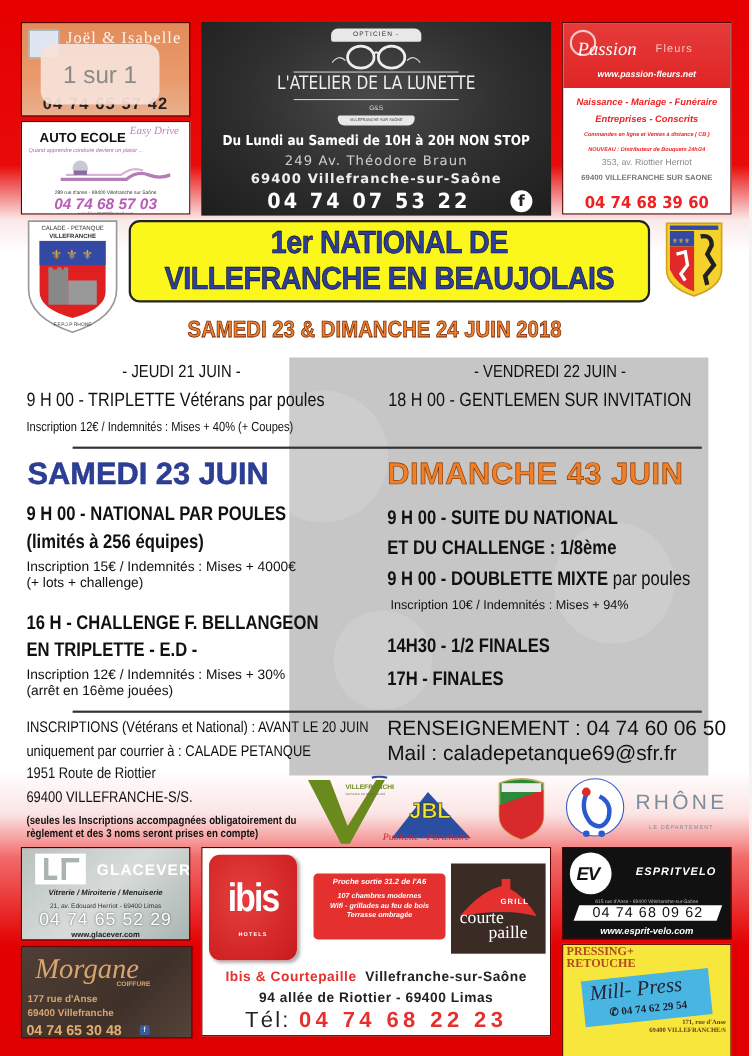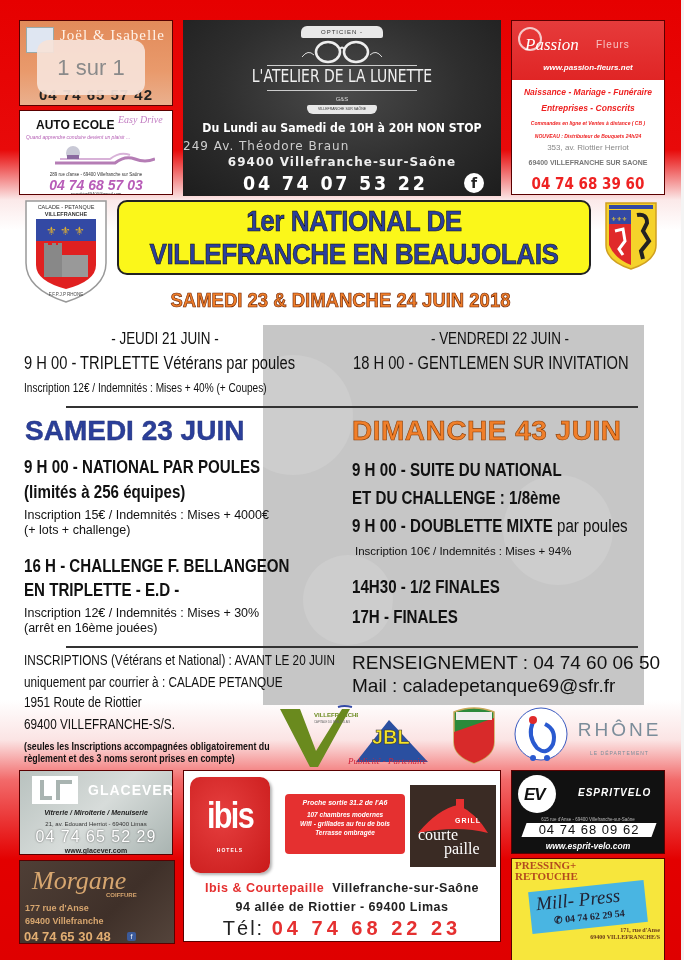--- a/index.html
+++ b/index.html
@@ -29,21 +29,21 @@
   .ad-auto .a-mail { position:absolute; left:0; right:0; top:80px; text-align:center; font-size:4px; color:#333; }
 
   .ad-lunette { left: 183px; top: 20px; width: 318px; height: 176px; background: radial-gradient(ellipse at 50% 40%, #4a4a4a 0%, #2e2e2e 55%, #1d1d1d 100%); border:none; }
   .ad-lunette .l-ribbon { position:absolute; left:118px; top:6px; width:82px; height:12px; border-radius:6px 6px 2px 2px; background:#e8e8e8; color:#333; font-size:6px; text-align:center; line-height:12px; letter-spacing:1px; }
   .ad-lunette .l-glasses { position:absolute; left:117px; top:19px; width:84px; height:26px; }
   .ad-lunette .l-title { position:absolute; left:0; right:0; top:46px; text-align:center; color:#f0f0f0; font-size:17px; font-family:"DejaVu Sans", sans-serif; font-weight:normal; letter-spacing:0px; transform:scaleX(0.82); }
   .ad-lunette .l-rule { position:absolute; left:84px; width:150px; height:1px; background:#ccc; }
   .ad-lunette .l-gs { position:absolute; left:0; right:0; top:76px; text-align:center; color:#ddd; font-size:6px; }
   .ad-lunette .l-ribbon2 { position:absolute; left:124px; top:85px; width:70px; height:9px; border-radius:2px 2px 6px 6px; background:#e8e8e8; color:#333; font-size:3.5px; text-align:center; line-height:9px; }
   .ad-lunette .l-hours { position:absolute; left:0; right:0; top:100px; text-align:center; color:#fff; font-size:12.5px; font-weight:bold; font-family:"DejaVu Sans", sans-serif; transform:scaleX(0.88); }
-  .ad-lunette .l-addr { position:absolute; left:0; right:0; top:119px; color:#cfcfcf; font-size:12px; letter-spacing:1px; font-family:"DejaVu Sans", sans-serif; }
+  .ad-lunette .l-addr { position:absolute; left:0; right:0; top:119px; text-align:center; color:#cfcfcf; font-size:12px; letter-spacing:1px; font-family:"DejaVu Sans", sans-serif; }
   .ad-lunette .l-city { position:absolute; left:0; right:0; top:135px; text-align:center; color:#eee; font-size:12px; font-weight:bold; letter-spacing:1px; font-family:"DejaVu Sans", sans-serif; }
   .ad-lunette .l-phone { position:absolute; left:60px; top:152px; color:#fff; font-size:19px; font-weight:bold; letter-spacing:3px; font-family:"DejaVu Sans", sans-serif; transform:scaleX(0.92); transform-origin:left; }
   .ad-lunette .l-fb { position:absolute; left:281px; top:153px; width:20px; height:20px; border-radius:50%; background:#fff; color:#222; font-weight:bold; font-size:14px; text-align:center; line-height:20px; font-family:"DejaVu Sans", sans-serif; }
 
   .ad-passion { left: 511px; top: 20px; width: 154px; height: 175px; background:#fff; }
   .ad-passion .p-top { position:absolute; left:0; top:0; width:100%; height:59px; background: linear-gradient(180deg,#e63b3b,#e02525); }
   .ad-passion .p-logo { position:absolute; left:13px; top:14px; font-family:"Liberation Serif", serif; font-style:italic; font-size:17px; color:#fff; }
   .ad-passion .p-logo2 { position:absolute; left:84px; top:18px; font-size:10px; color:#f7c4c4; letter-spacing:1px; }
   .ad-passion .p-rose { position:absolute; left:6px; top:6px; width:24px; height:24px; border:2px solid #f6c9c9; border-radius:50%; }
   .ad-passion .p-web { position:absolute; left:0; right:0; top:42px; text-align:center; color:#fff; font-size:8px; font-weight:bold; font-style:italic; }

